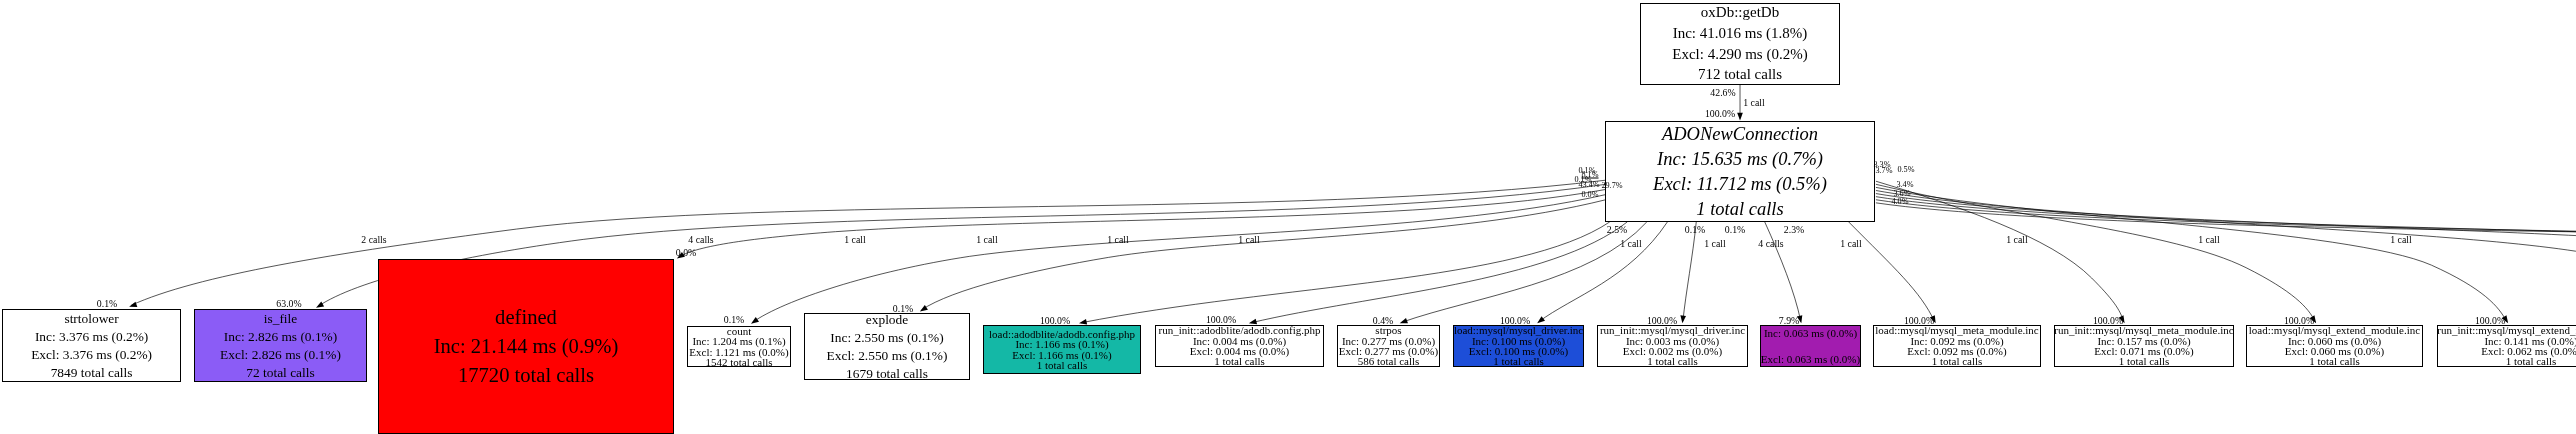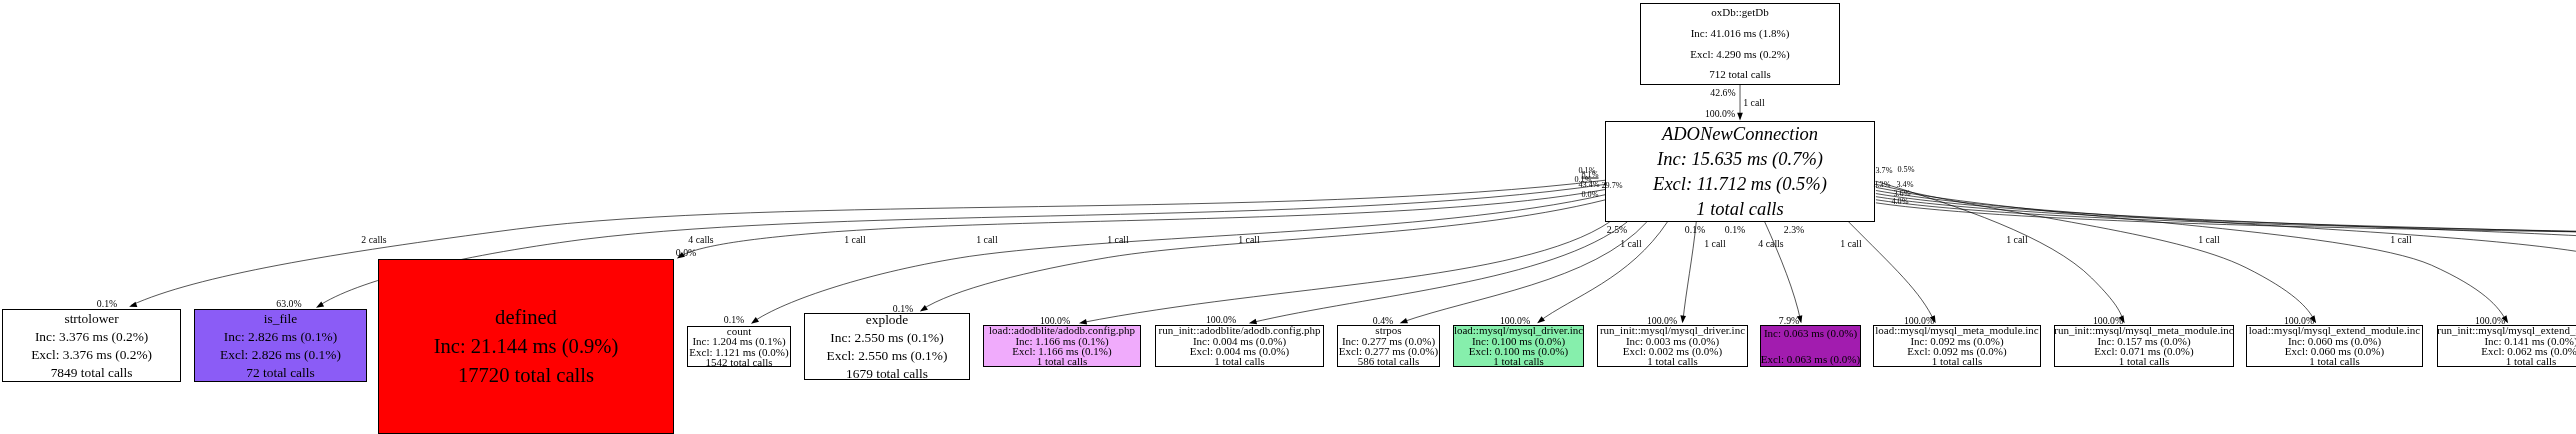--- a/index.html
+++ b/index.html
@@ -3,21 +3,21 @@
 <meta charset="utf-8">
 <style>
   html,body{margin:0;padding:0;background:#ffffff;}
   #canvas{position:relative;width:3739px;height:434px;background:#ffffff;overflow:hidden;
           font-family:"Liberation Serif","DejaVu Serif",serif;color:#000;}
   #edges-svg{position:absolute;left:0;top:0;}
   .gnode{position:absolute;box-sizing:border-box;border:1px solid #000;background:#fff;
          display:flex;flex-direction:column;justify-content:center;align-items:center;
          text-align:center;overflow:hidden;}
   .gnode span{display:block;white-space:nowrap;}
-  .k-large {font-size:11px;line-height:20.6px;}
+  .k-large {font-size:15px;line-height:20.6px;}
   .k-xlarge{font-size:18.5px;line-height:25px;font-style:italic;}
   .k-big   {font-size:13.4px;line-height:18px;}
   .k-hot   {font-size:20.6px;line-height:29px;}
   .k-small {font-size:11px;line-height:10.3px;border-width:0.5px;}
   .elabel{position:absolute;transform:translate(-50%,-50%);font-size:9.8px;white-space:nowrap;}
   .elabel.cluster{font-size:8.2px;}
 </style>
 </head>
 <body>
 
@@ -101,39 +101,39 @@
         <span>Inc: 1.204 ms (0.1%)</span>
         <span>Excl: 1.121 ms (0.0%)</span>
         <span>1542 total calls</span>
       </div>
       <div class="gnode k-big" style="left: 804px; top: 313px; width: 166px; height: 67px; background: rgb(255, 255, 255);">
         <span>explode</span>
         <span>Inc: 2.550 ms (0.1%)</span>
         <span>Excl: 2.550 ms (0.1%)</span>
         <span>1679 total calls</span>
       </div>
-      <div class="gnode k-small" style="left: 983px; top: 325px; width: 158px; height: 42px; background: #f0abfc;">
+      <div class="gnode k-small" style="left: 983px; top: 325px; width: 158px; height: 49px; background: #14b8a6;">
         <span>load::adodblite/adodb.config.php</span>
         <span>Inc: 1.166 ms (0.1%)</span>
         <span>Excl: 1.166 ms (0.1%)</span>
         <span>1 total calls</span>
       </div>
       <div class="gnode k-small" style="left: 1155px; top: 325px; width: 169px; height: 42px; background: rgb(255, 255, 255);">
         <span>run_init::adodblite/adodb.config.php</span>
         <span>Inc: 0.004 ms (0.0%)</span>
         <span>Excl: 0.004 ms (0.0%)</span>
         <span>1 total calls</span>
       </div>
       <div class="gnode k-small" style="left: 1337px; top: 325px; width: 103px; height: 42px; background: rgb(255, 255, 255);">
         <span>strpos</span>
         <span>Inc: 0.277 ms (0.0%)</span>
         <span>Excl: 0.277 ms (0.0%)</span>
         <span>586 total calls</span>
       </div>
-      <div class="gnode k-small" style="left: 1453px; top: 325px; width: 131px; height: 42px; background: #86efac;">
+      <div class="gnode k-small" style="left: 1453px; top: 325px; width: 131px; height: 42px; background: #1d4ed8;">
         <span>load::mysql/mysql_driver.inc</span>
         <span>Inc: 0.100 ms (0.0%)</span>
         <span>Excl: 0.100 ms (0.0%)</span>
         <span>1 total calls</span>
       </div>
       <div class="gnode k-small" style="left: 1597px; top: 325px; width: 151px; height: 42px; background: rgb(255, 255, 255);">
         <span>run_init::mysql/mysql_driver.inc</span>
         <span>Inc: 0.003 ms (0.0%)</span>
         <span>Excl: 0.002 ms (0.0%)</span>
         <span>1 total calls</span>
@@ -174,21 +174,21 @@
       <div class="elabel" style="left: 1754px; top: 102px;">1 call</div>
       <div class="elabel" style="left: 1720px; top: 113px;">100.0%</div>
       <div class="elabel cluster" style="left: 1587px; top: 170px;">0.1%</div>
       <div class="elabel cluster" style="left: 1590px; top: 174px; text-decoration: underline;">8.1%</div>
       <div class="elabel cluster" style="left: 1583px; top: 179px;">0.1%</div>
       <div class="elabel cluster" style="left: 1589px; top: 184px;">43.4%</div>
       <div class="elabel cluster" style="left: 1612px; top: 185px;">29.7%</div>
       <div class="elabel cluster" style="left: 1590px; top: 194px;">0.0%</div>
       <div class="elabel cluster" style="left: 1884px; top: 170px;">3.7%</div>
       <div class="elabel cluster" style="left: 1906px; top: 169px;">0.5%</div>
-      <div class="elabel cluster" style="left: 1882px; top: 184px;">3.3%</div>
+      <div class="elabel cluster" style="left: 1882px; top: 164px;">3.3%</div>
       <div class="elabel cluster" style="left: 1905px; top: 184px;">3.4%</div>
       <div class="elabel cluster" style="left: 1902px; top: 193px;">3.6%</div>
       <div class="elabel cluster" style="left: 1900px; top: 201px;">4.0%</div>
       <div class="elabel" style="left: 1617px; top: 229px;">2.5%</div>
       <div class="elabel" style="left: 1631px; top: 243px;">1 call</div>
       <div class="elabel" style="left: 1695px; top: 229px;">0.1%</div>
       <div class="elabel" style="left: 1715px; top: 243px;">1 call</div>
       <div class="elabel" style="left: 1735px; top: 229px;">0.1%</div>
       <div class="elabel" style="left: 1771px; top: 243px;">4 calls</div>
       <div class="elabel" style="left: 1794px; top: 229px;">2.3%</div>

